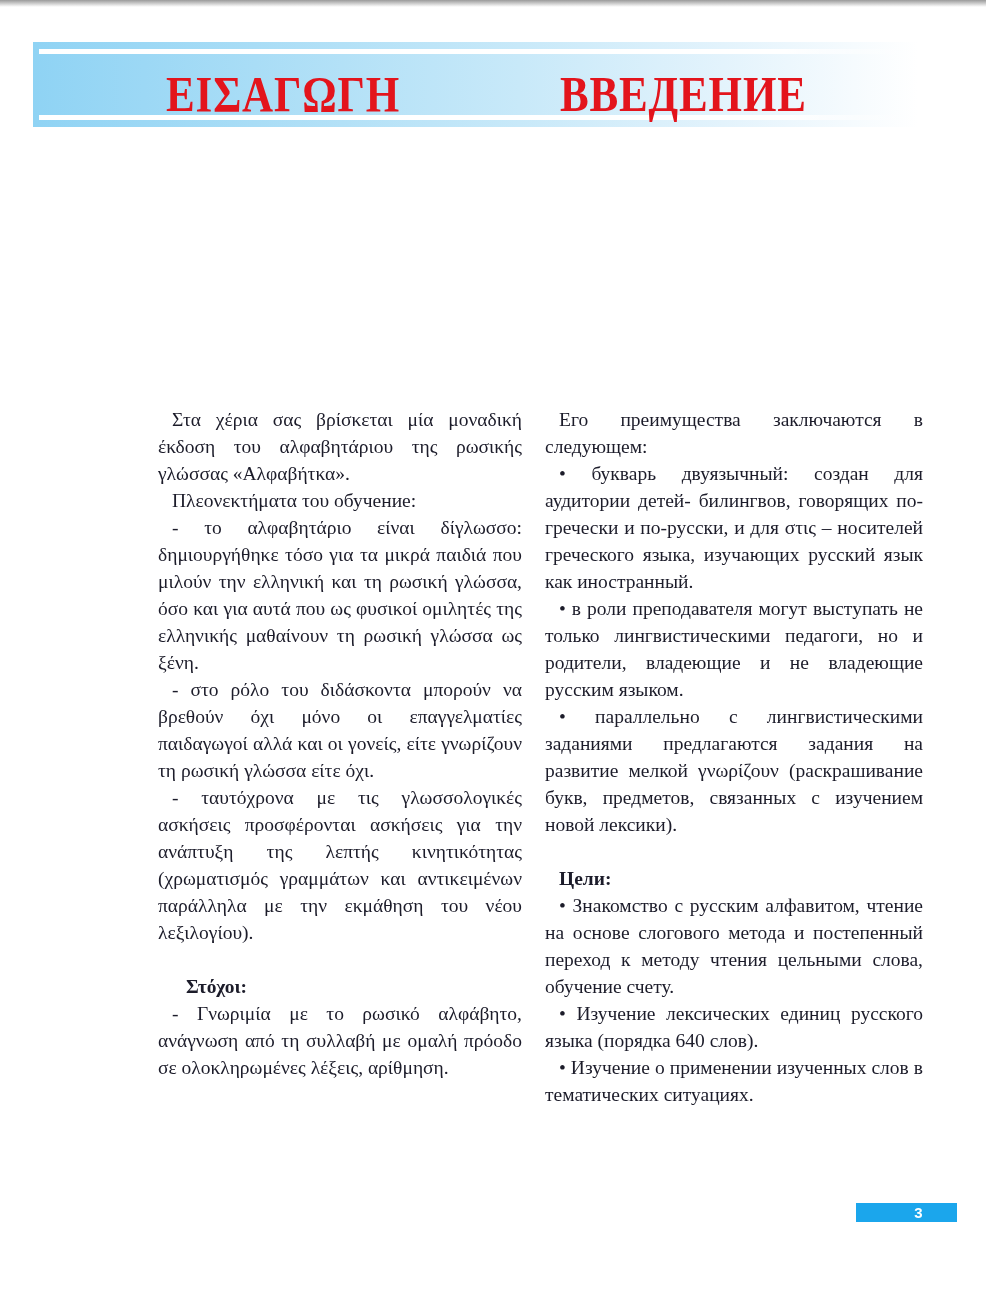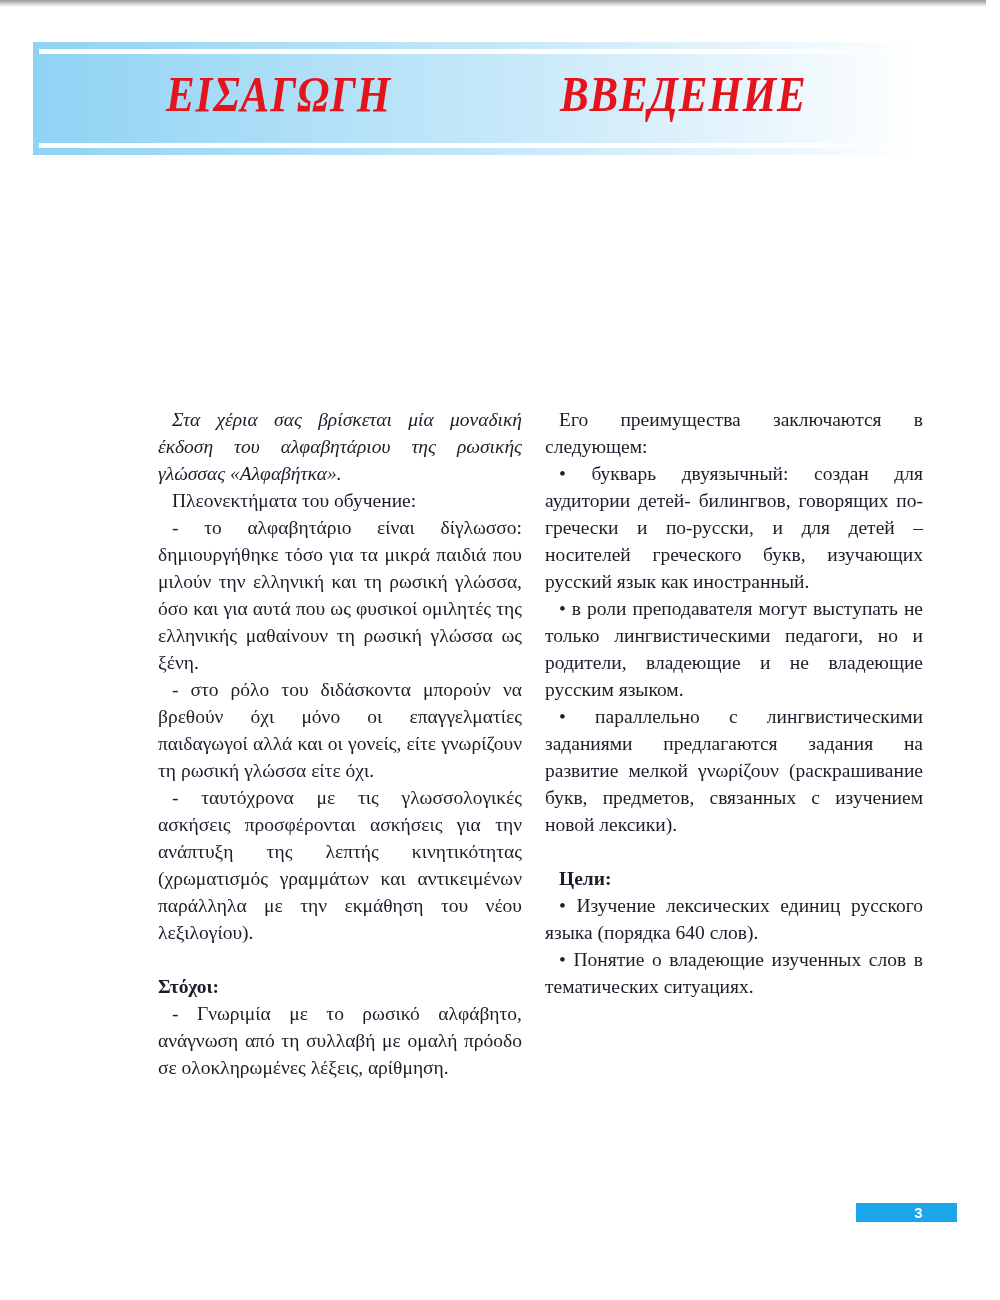--- a/index.html
+++ b/index.html
@@ -5,23 +5,22 @@
     * { margin: 0; padding: 0; box-sizing: border-box; }
     html, body { width: 1000px; height: 1300px; background: #ffffff; overflow: hidden; }
     body { position: relative; font-family: "Liberation Serif", "DejaVu Serif", serif; color: #1a1a1a; }
 
     .top-shadow {
       position: absolute; left: 0; top: 0; width: 986px; height: 7px;
       background: linear-gradient(to bottom, #9a9a9a 0%, #c8c8c8 45%, #ececec 80%, #ffffff 100%);
     }
 
     .banner {
-      position: absolute; left: 33px; top: 42px; width: 885px; height: 113px;
+      position: absolute; left: 33px; top: 42px; width: 885px; height: 85px;
       background: linear-gradient(to right, #8fd3f4 0%, #a9ddf6 25%, #c8e9f9 55%, #e3f3fc 78%, #ffffff 100%);
-      font-style: italic;
     }
     .banner .stripe {
       position: absolute; left: 6px; right: 0; height: 5px;
       background: linear-gradient(to right, #ffffff 0%, #ffffff 85%, rgba(255,255,255,0) 100%);
     }
     .banner .stripe.top { top: 7px; }
     .banner .stripe.bottom { bottom: 7px; }
     .banner-title {
       position: absolute; top: 22px;
       font-family: "Liberation Serif", "DejaVu Serif", serif;
@@ -33,25 +32,25 @@
     .banner-title.russian { left: 527px; }
 
     .column {
       position: absolute; top: 406px;
       font-size: 19.5px; line-height: 27px; text-align: justify;
       color: #1c1c2a;
     }
     .column.greek { left: 158px; width: 364px; }
     .column.russian { left: 545px; width: 378px; }
     .column p { text-indent: 14px; margin: 0; }
-    .column p.first { text-indent: 14px; font-style: italic; }
+    .column p.first { text-indent: 14px; }
     .column .gap { height: 27px; }
     .column .heading { font-weight: bold; text-indent: 0; padding-left: 1px; }
     .column.russian .heading { padding-left: 14px; }
-    .column.greek .heading { padding-left: 0; }
+    .column.greek .heading { padding-left: 0; margin-left: 28px; }
 
     .page-number {
       position: absolute; left: 856px; top: 1203px; width: 101px; height: 19px;
       background: #1ba6ec;
       color: #ffffff; font-family: "Liberation Sans", "DejaVu Sans", sans-serif;
       font-weight: bold; font-size: 15px; line-height: 19px; text-align: center;
       padding-left: 24px;
     }
   </style>
 </head>
@@ -72,22 +71,23 @@
   <p>- το αλφαβητάριο είναι δίγλωσσο: δημιουργήθηκε τόσο για τα μικρά παιδιά που μιλούν την ελληνική και τη ρωσική γλώσσα, όσο και για αυτά που ως φυσικοί ομιλητές της ελληνικής μαθαίνουν τη ρωσική γλώσσα ως ξένη.</p>
   <p>- στο ρόλο του διδάσκοντα μπορούν να βρεθούν όχι μόνο οι επαγγελματίες παιδαγωγοί αλλά και οι γονείς, είτε γνωρίζουν τη ρωσική γλώσσα είτε όχι.</p>
   <p>- ταυτόχρονα με τις γλωσσολογικές ασκήσεις προσφέρονται ασκήσεις για την ανάπτυξη της λεπτής κινητικότητας (χρωματισμός γραμμάτων και αντικειμένων παράλληλα με την εκμάθηση του νέου λεξιλογίου).</p>
   <div class="gap"></div>
   <p class="heading">Στόχοι:</p>
   <p>- Γνωριμία με το ρωσικό αλφάβητο, ανάγνωση από τη συλλαβή με ομαλή πρόοδο σε ολοκληρωμένες λέξεις, αρίθμηση.</p>
 </div>
 
 <div class="column russian">
   <p>Его преимущества  заключаются в следующем:</p>
-  <p>• букварь двуязычный: создан для аудитории детей- билингвов, говорящих по-гречески и по-русски, и для детей – носителей греческого букв, изучающих русский язык как иностранный.</p>
+  <p>• букварь двуязычный: создан для аудитории детей- билингвов, говорящих по-гречески и по-русски, и для στις – носителей греческого языка, изучающих русский язык как иностранный.</p>
   <p>• в роли преподавателя могут выступать не только лингвистическими педагоги, но и родители, владеющие  и не владеющие русским языком.</p>
   <p>• параллельно с лингвистическими заданиями предлагаются задания на развитие мелкой γνωρίζουν (раскрашивание букв, предметов, связанных с изучением новой лексики).</p>
   <div class="gap"></div>
   <p class="heading">Цели:</p>
+  <p>• Знакомство с русским алфавитом, чтение на основе слогового метода и постепенный переход к методу чтения цельными слова, обучение счету.</p>
   <p>• Изучение лексических единиц русского языка (порядка 640 слов).</p>
-  <p>• Понятие о владеющие изученных слов в тематических ситуациях.</p>
+  <p>• Изучение о применении изученных слов в тематических ситуациях.</p>
 </div>
 
 <div class="page-number">3</div>
 
 </body></html>

